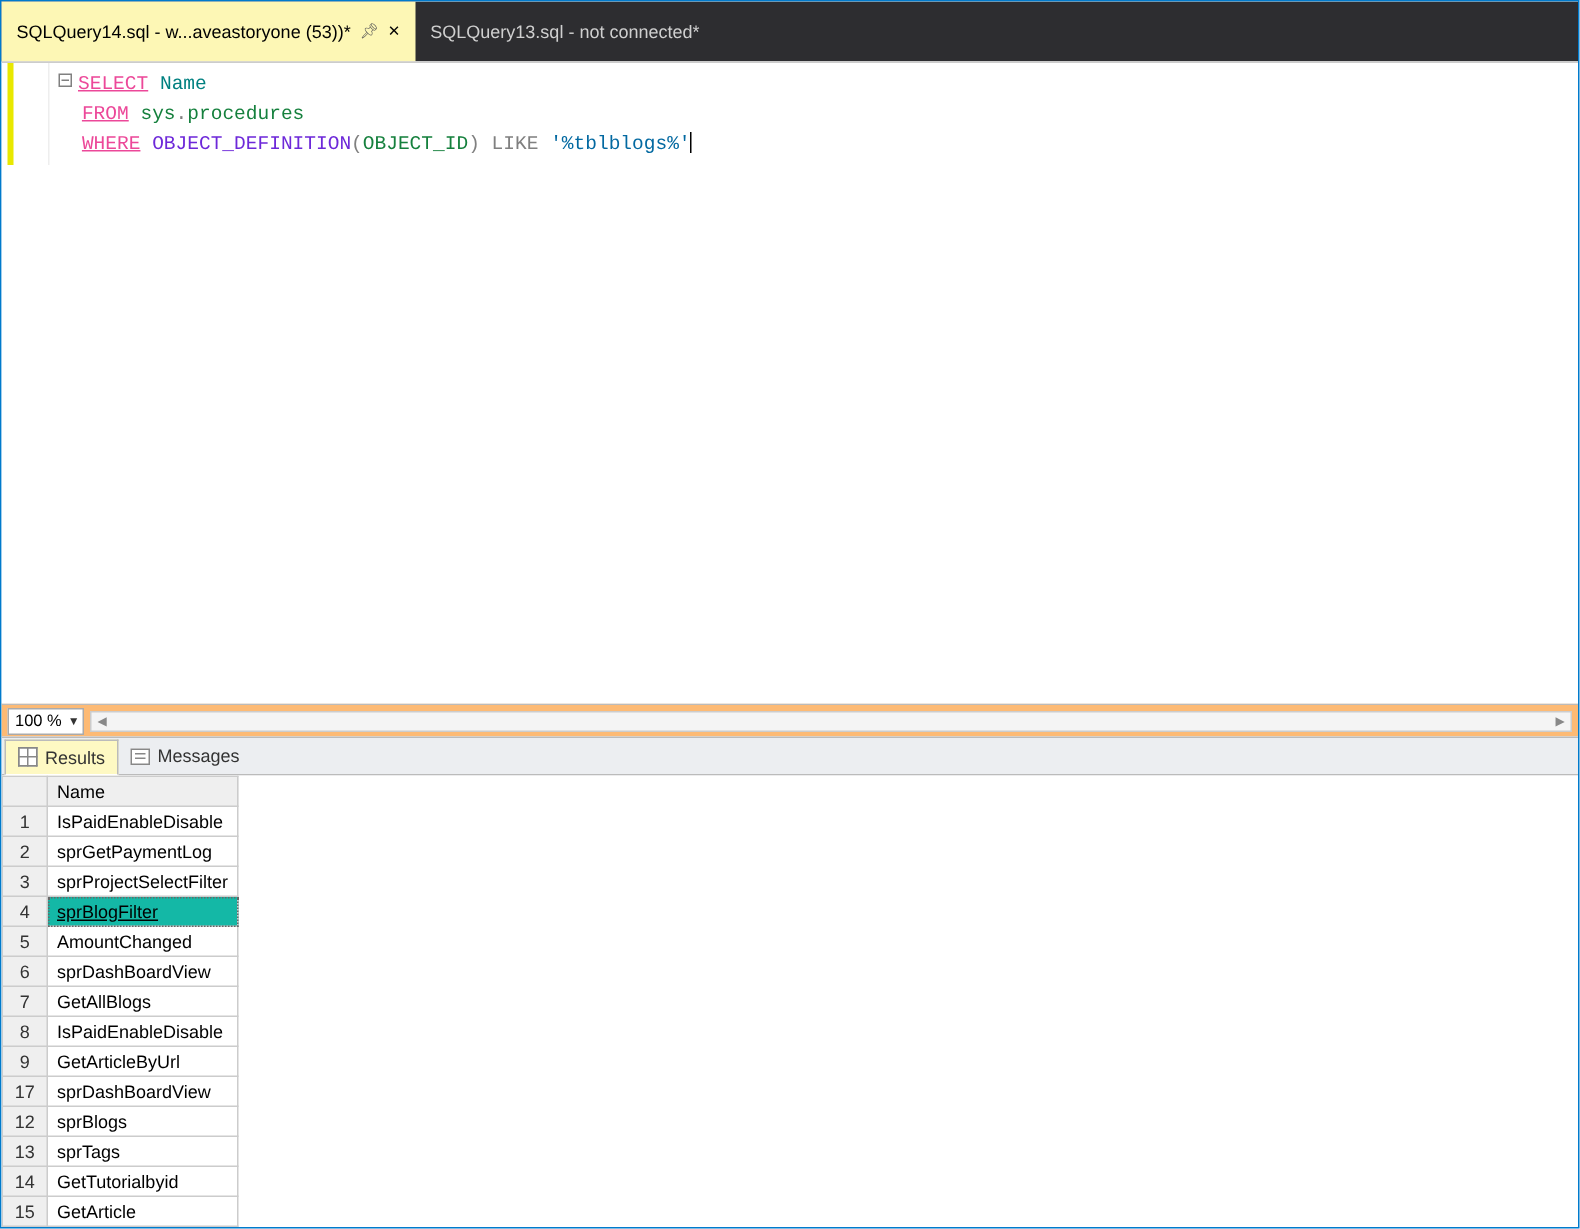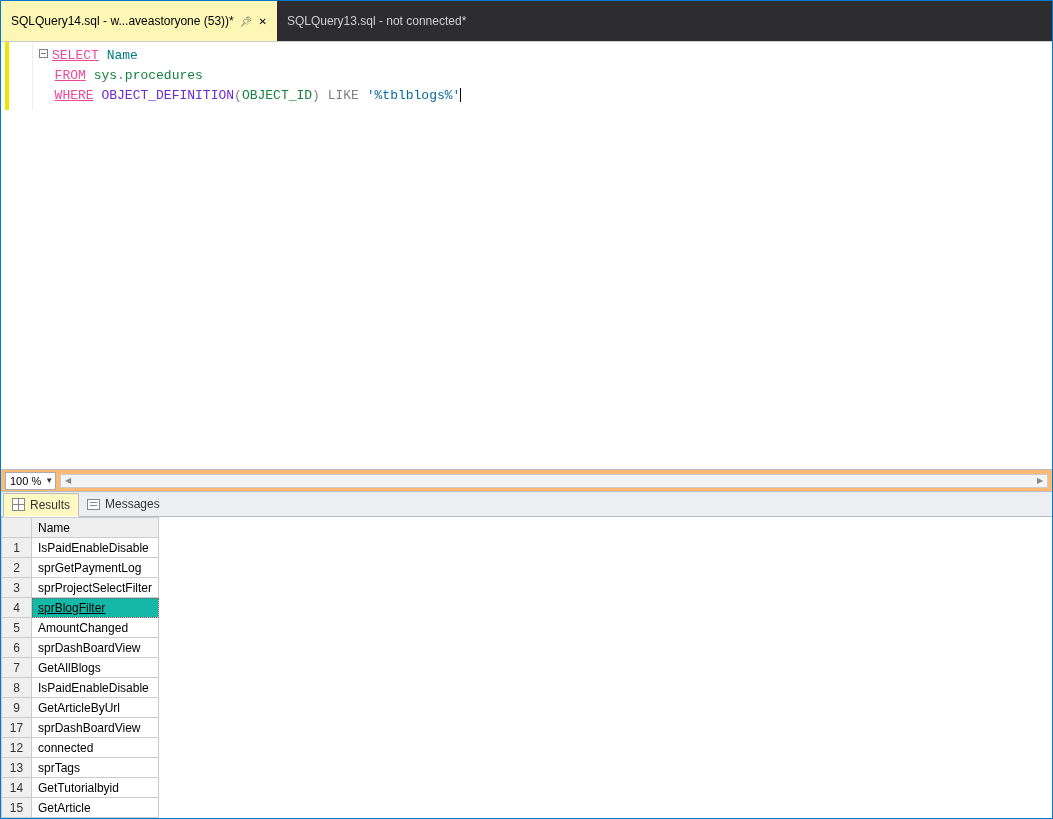--- a/index.html
+++ b/index.html
@@ -311,21 +311,21 @@
         <tr>
           <td class="rownum">9</td>
           <td class="cell">GetArticleByUrl</td>
         </tr>
         <tr>
           <td class="rownum">17</td>
           <td class="cell">sprDashBoardView</td>
         </tr>
         <tr>
           <td class="rownum">12</td>
-          <td class="cell">connected</td>
+          <td class="cell">sprBlogs</td>
         </tr>
         <tr>
           <td class="rownum">13</td>
           <td class="cell">sprTags</td>
         </tr>
         <tr>
           <td class="rownum">14</td>
           <td class="cell">GetTutorialbyid</td>
         </tr>
         <tr>

